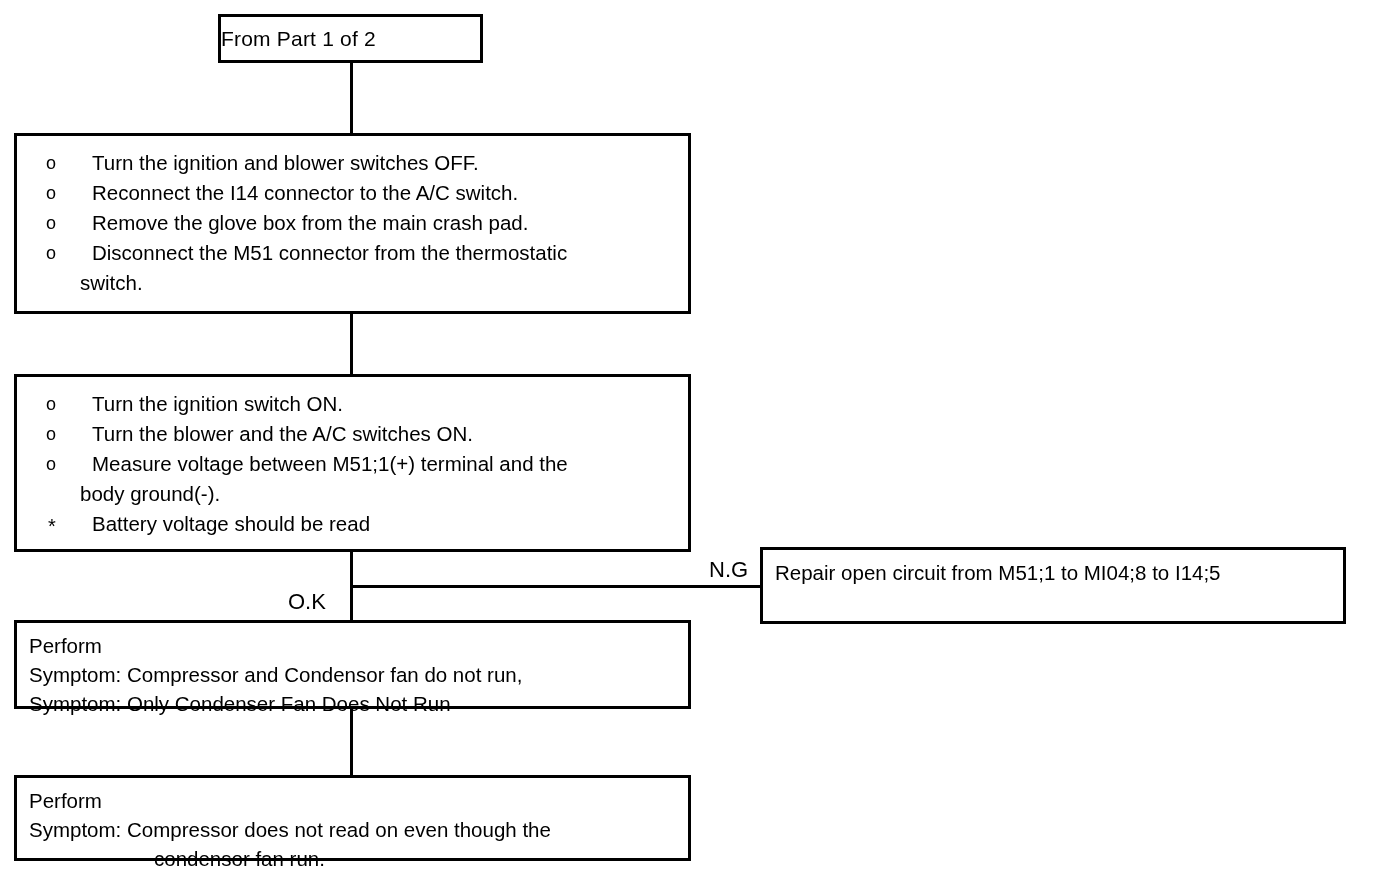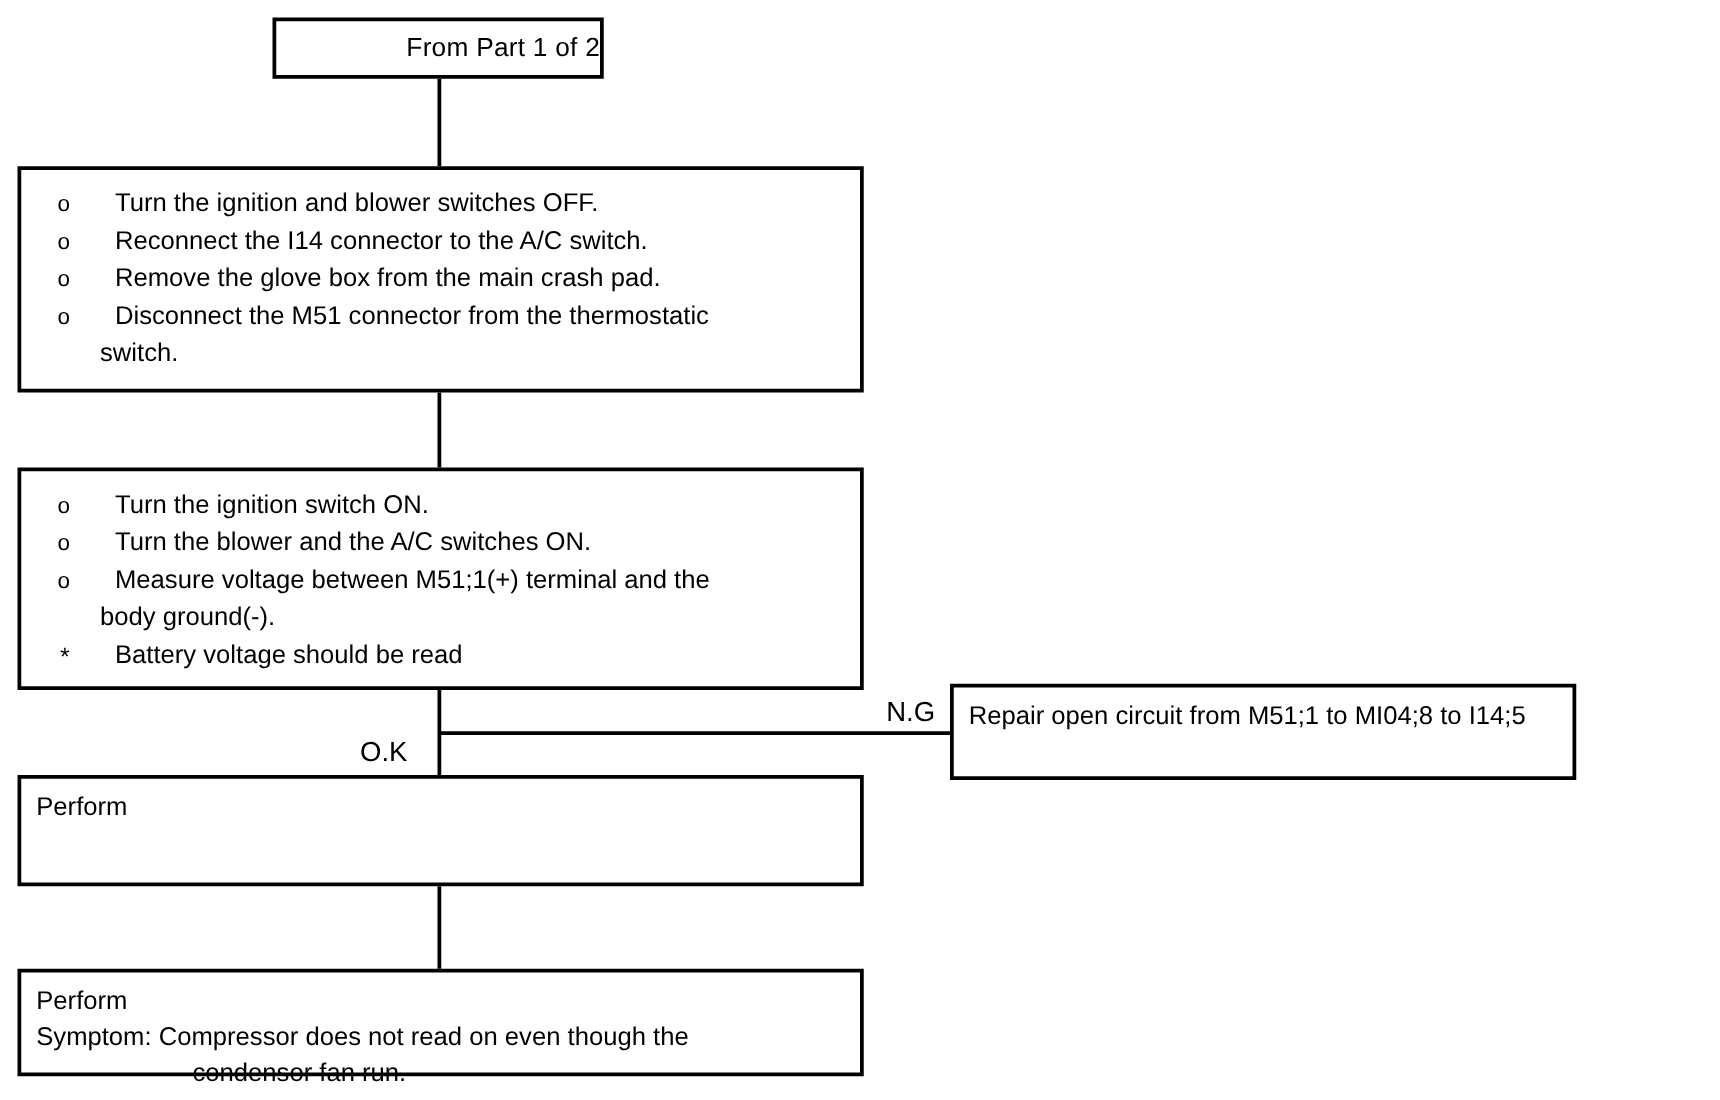--- a/index.html
+++ b/index.html
@@ -34,21 +34,21 @@
     left: 218px;
     top: 14px;
     width: 265px;
     height: 49px;
   }
   #box-from-part .label {
     position: absolute;
     left: 0;
     right: 0;
     top: 10px;
-    text-align: right;
+    text-align: left;
     font-size: 21px;
     letter-spacing: 0.2px;
   }
   
   #box-step-1 {
     left: 14px;
     top: 133px;
     width: 677px;
     height: 181px;
   }
@@ -56,21 +56,21 @@
   #box-step-2 {
     left: 14px;
     top: 374px;
     width: 677px;
     height: 178px;
   }
   
   #box-repair {
     left: 760px;
     top: 547px;
-    width: 501px;
+    width: 586px;
     height: 77px;
   }
   
   #box-perform-1 {
     left: 14px;
     top: 620px;
     width: 677px;
     height: 89px;
   }
   
@@ -233,20 +233,22 @@
 
   <div class="box" id="box-repair">
     <div class="plainlist">
       <span class="line">Repair open circuit from M51;1 to MI04;8 to I14;5</span>
     </div>
   </div>
 
   <div class="box" id="box-perform-1">
     <div class="plainlist">
       <span class="line">Perform</span>
+      <span class="line">Symptom: Compressor and Condensor fan do not run,</span>
+      <span class="line">Symptom: Only Condenser Fan Does Not Run</span>
     </div>
   </div>
 
   <div class="box" id="box-perform-2">
     <div class="plainlist">
       <span class="line">Perform</span>
       <span class="line">Symptom: Compressor does not read on even though the</span>
       <span class="indent">condensor fan run.</span>
     </div>
   </div>

